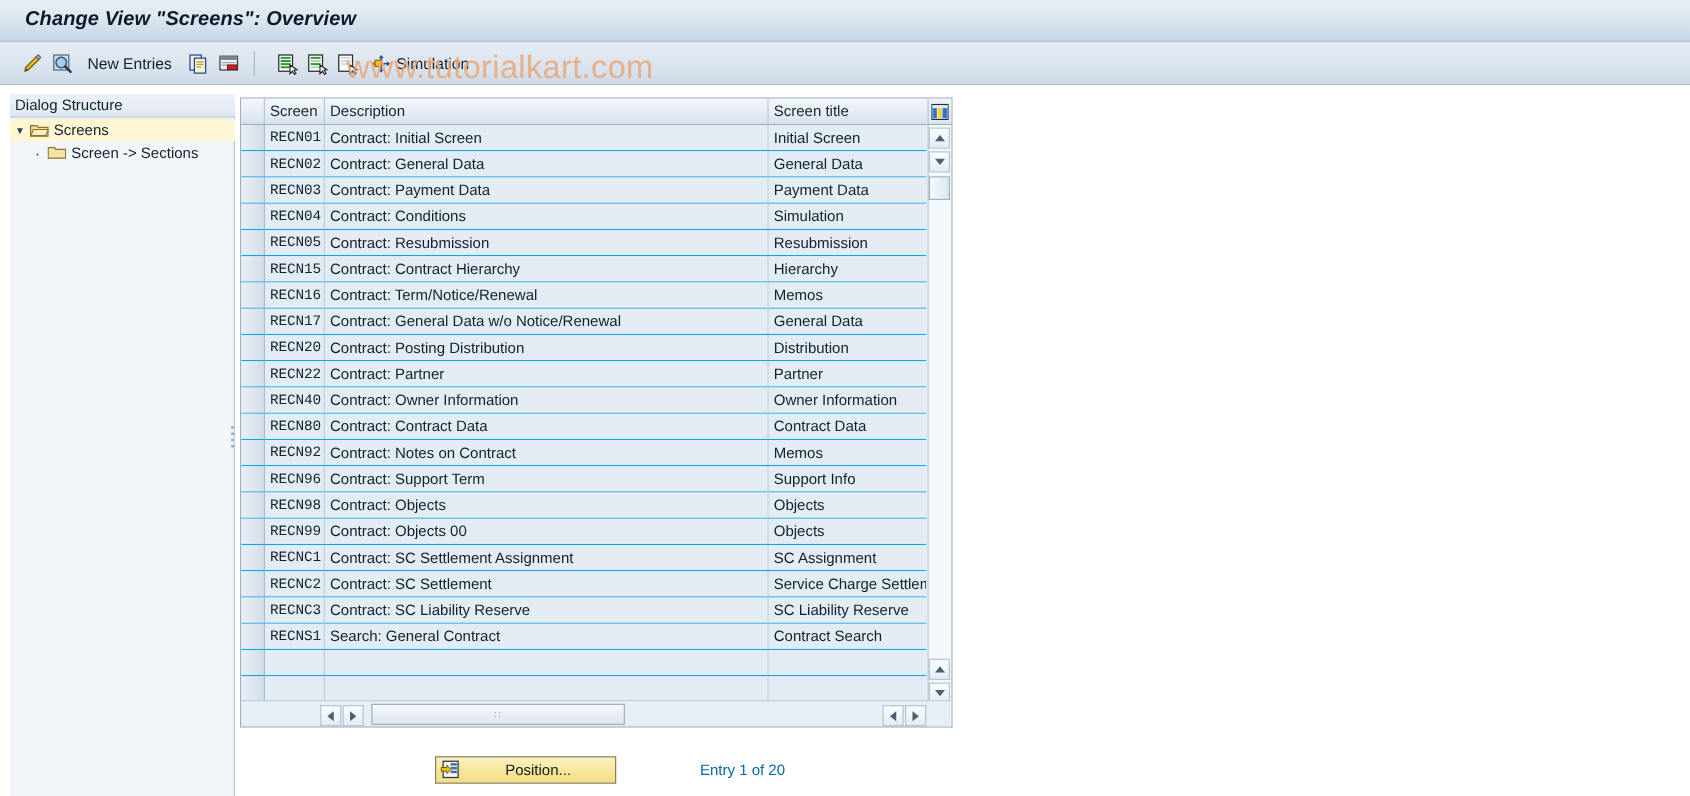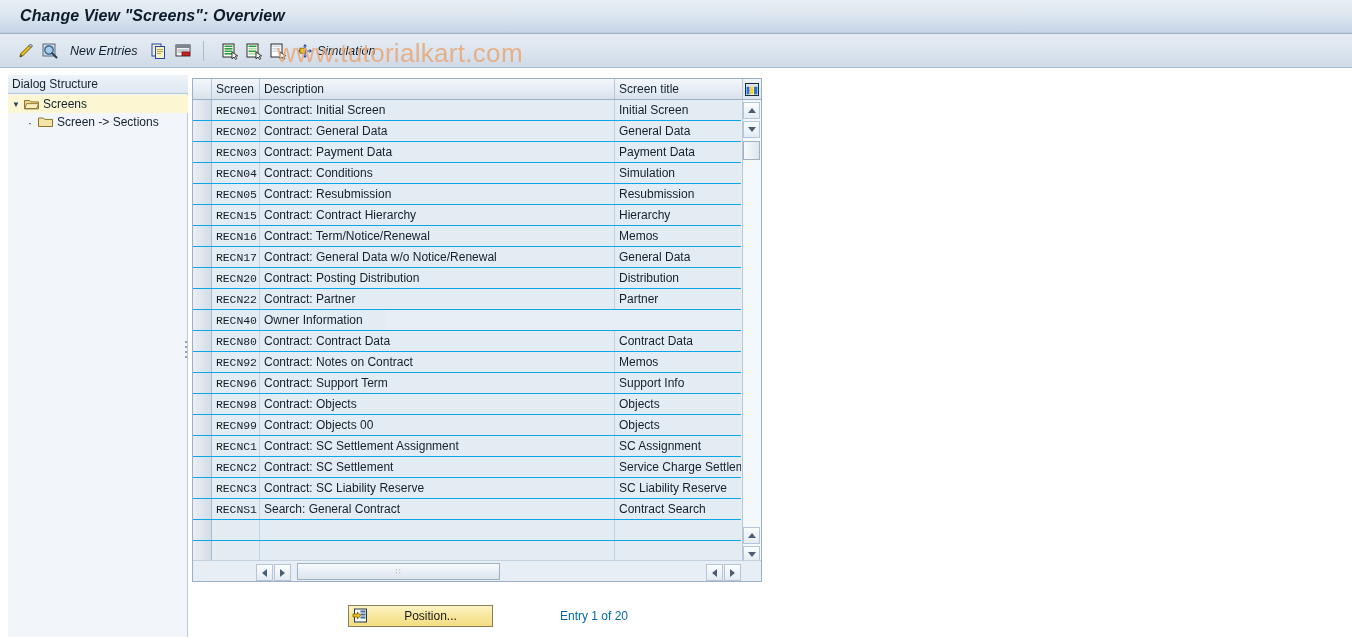--- a/index.html
+++ b/index.html
@@ -38,21 +38,20 @@
     position: absolute; left: 0; top: 34px;
     width: 1352px; height: 34px;
     background: linear-gradient(to bottom, #e5ecf3 0%, #dbe4ee 55%, #cfdae7 100%);
     border-bottom: 1px solid #a9bccf;
   }
   .tb-item {
     position: absolute;
     top: 0; height: 34px;
     display: flex; align-items: center;
     cursor: default;
-    font-style: italic;
   }
   .tb-label {
     font-size: 12.5px;
     color: #11222f;
     white-space: nowrap;
   }
   .icon { display: block; }
 
   
   .tb-sep {
@@ -489,20 +488,21 @@
         </div>
         <div class="row">
           <div class="cell c-sel"></div>
           <div class="cell c-screen">RECN22</div>
           <div class="cell c-desc">Contract: Partner</div>
           <div class="cell c-title">Partner</div>
         </div>
         <div class="row">
           <div class="cell c-sel"></div>
           <div class="cell c-screen">RECN40</div>
+          <div class="cell c-desc">Contract: Owner Information</div>
           <div class="cell c-title">Owner Information</div>
         </div>
         <div class="row">
           <div class="cell c-sel"></div>
           <div class="cell c-screen">RECN80</div>
           <div class="cell c-desc">Contract: Contract Data</div>
           <div class="cell c-title">Contract Data</div>
         </div>
         <div class="row">
           <div class="cell c-sel"></div>

